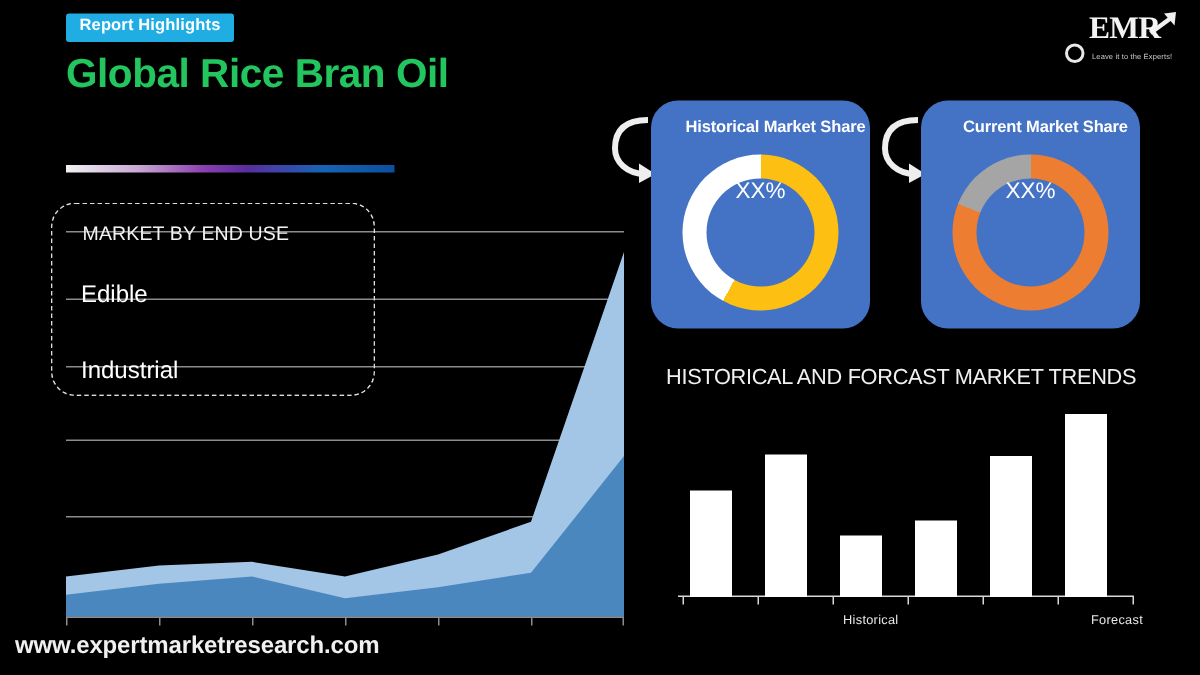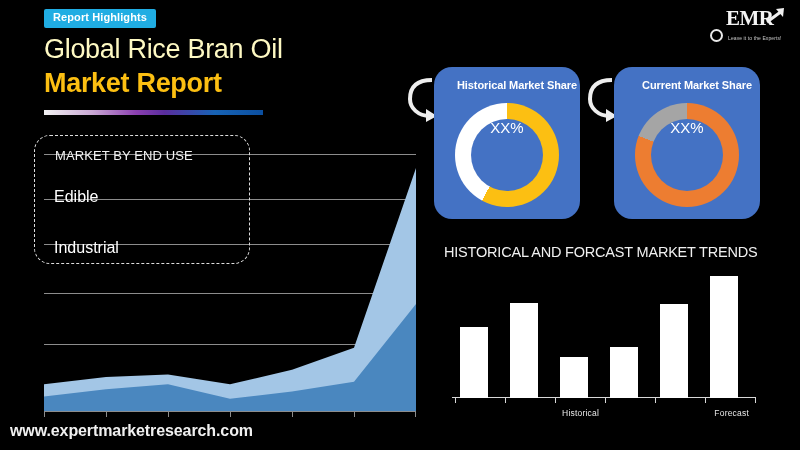--- a/index.html
+++ b/index.html
@@ -16,21 +16,21 @@
     position:absolute; left:44px; top:9px;
     background:#20ade3; color:#fff;
     font-size:11px; font-weight:bold; letter-spacing:.1px;
     padding:3px 9px 4px 9px; border-radius:2px;
     line-height:1.05;
   }
 
   
   .headline{ position:absolute; left:44px; top:33px; width:400px; }
   .headline .l1{
-    font-size:27px; font-weight:normal; color:#fef9c3;
+    font-size:27px; font-weight:bold; color:#22c55e;
     line-height:1.2; letter-spacing:-.3px;
   }
   .headline .l2{
     font-size:27px; font-weight:bold; color:#fcbf12;
     line-height:1.2; letter-spacing:-.3px; margin-top:2px;
   }
   .rule{
     position:absolute; left:44px; top:110px; width:219px; height:5px;
     background:linear-gradient(90deg,#f2f2f2 0%,#c9a8d4 22%,#8b3fb0 42%,#5a2d9e 55%,#1763b5 78%,#0b4fa0 100%);
   }
@@ -120,21 +120,20 @@
     font-size:16px; font-weight:bold; color:#f0f0f0; letter-spacing:-.1px;
   }
 </style>
 </head>
 <body>
 
 <div class="badge">Report Highlights</div>
 
 <div class="headline">
   <div class="l1">Global Rice Bran Oil</div>
-  <div class="l2">Market Report</div>
 </div>
 <div class="rule"></div>
 
 <div class="area-wrap">
   <div class="gridline" style="top:24px"></div>
   <div class="gridline" style="top:69px"></div>
   <div class="gridline" style="top:114px"></div>
   <div class="gridline" style="top:163px"></div>
   <div class="gridline" style="top:214px"></div>
 
@@ -196,21 +195,21 @@
     <div class="bar" style="left: 208px; height: 94px; background: rgb(255, 255, 255);"></div>
     <div class="bar" style="left: 258px; height: 122px; background: rgb(255, 255, 255);"></div>
     <div class="btick" style="left: 3px;"></div>
     <div class="btick" style="left: 53px;"></div>
     <div class="btick" style="left: 103px;"></div>
     <div class="btick" style="left: 153px;"></div>
     <div class="btick" style="left: 203px;"></div>
     <div class="btick" style="left: 253px;"></div>
     <div class="btick" style="left: 303px;"></div>
     <div class="blabel" style="left: 97px; width: 50px;">Historical</div>
-    <div class="blabel" style="left: 247px; width: 50px; margin-top: 40px;">Forecast</div>
+    <div class="blabel" style="left: 260px; width: 50px; margin-top: 40px;">Forecast</div>
   </div>
 
 <div class="logo">
   <svg width="86" height="38" viewBox="0 0 86 38" style="position:absolute;left:0;top:0">
     <path d="M63 14 L78 3" stroke="#efefef" stroke-width="3" fill="none"></path>
     <path d="M72 1 L80 0 L79 9 Z" fill="#efefef"></path>
   </svg>
   <div class="ring"></div>
   <div class="emr">EMR</div>
   <div class="tag">Leave it to the Experts!</div>

